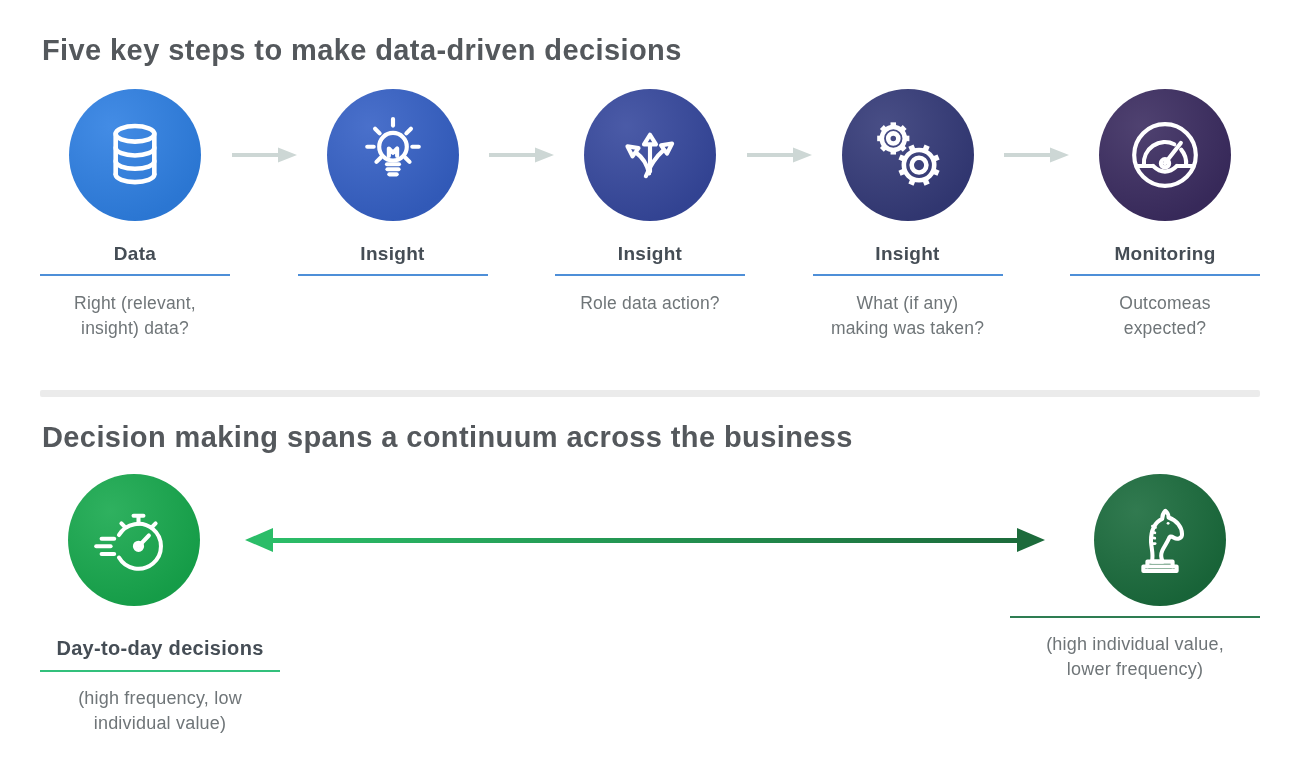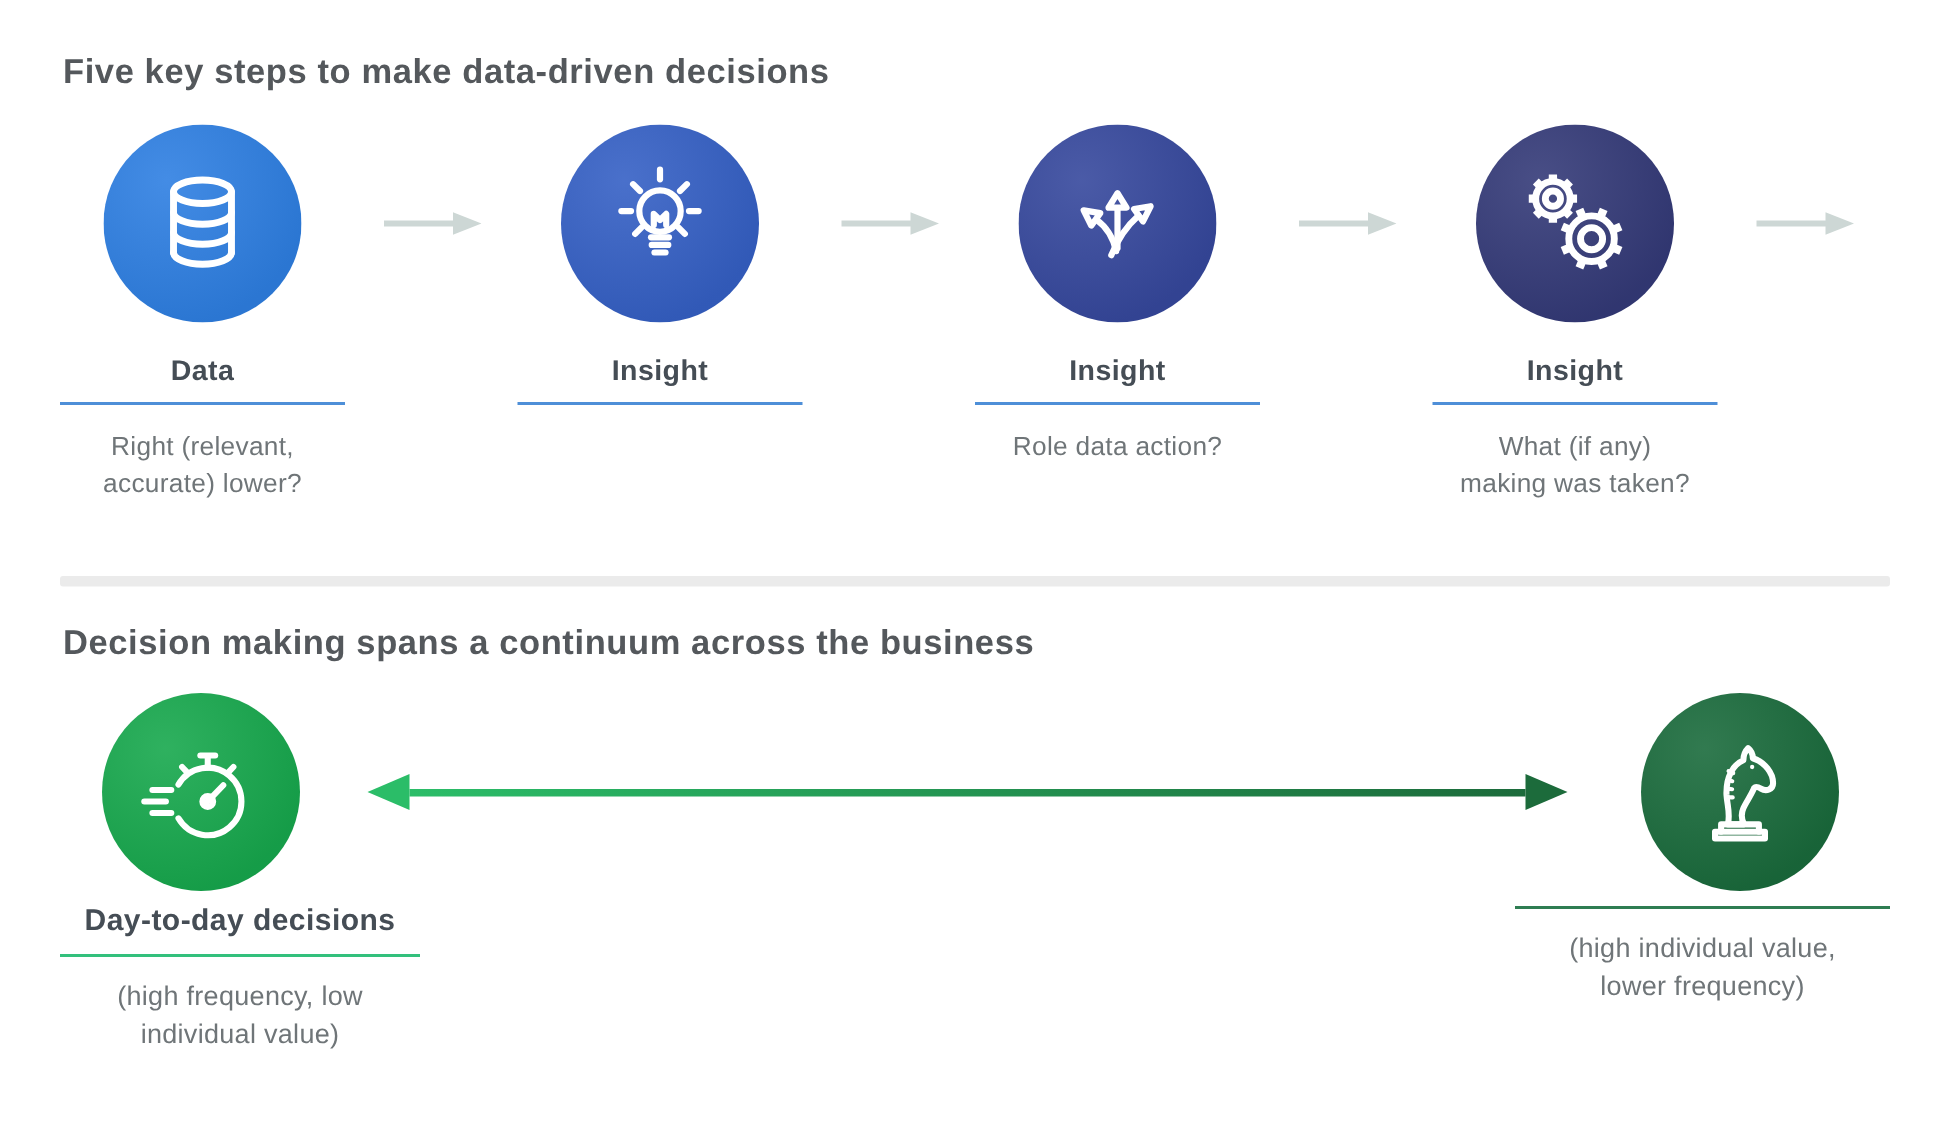--- a/index.html
+++ b/index.html
@@ -6,21 +6,21 @@
   html,body { width:1300px; height:760px; }
   body {
     font-family:"Liberation Sans", sans-serif;
     background:#ffffff;
     overflow:hidden;
   }
   .page { width:1300px; height:760px; padding:0 40px; }
 
   .section-title {
     padding-top:34px;
-    font-size:23px;
+    font-size:29px;
     font-weight:bold;
     letter-spacing:.4px;
     color:var(--c-title,#54585C);
     padding-left:2px;
   }
 
   
   .steps-row { display:flex; margin-top:22px; align-items:flex-start; }
   .step-col { width:190px; flex:none; display:flex; flex-direction:column; align-items:center; text-align:center; }
   .circle {
@@ -37,21 +37,21 @@
   
   .divider { height:7px; margin-top:50px; background:var(--c-divider,#EBEBEB); border-radius:2px; }
 
   
   .title-2 { padding-top:24px; }
   .continuum-row { display:flex; margin-top:20px; align-items:flex-start; }
   .cont-col { flex:none; display:flex; flex-direction:column; text-align:center; }
   .cont-col-left { width:240px; }
   .cont-col-right { width:250px; }
   .cont-circle-wrap { display:flex; }
-  .cont-label { margin-top:9px; font-size:20px; font-weight:bold; letter-spacing:.3px; color:var(--c-label,#454D55); }
+  .cont-label { margin-top:31px; font-size:20px; font-weight:bold; letter-spacing:.3px; color:var(--c-label,#454D55); }
   .cont-underline { width:100%; height:2px; margin-top:10px; }
   .cont-desc { margin-top:14px; font-size:18px; line-height:1.4; color:var(--c-desc,#6F7578); white-space:pre-line; letter-spacing:.2px; }
   .continuum-arrow {
     flex:1; display:flex; align-items:center;
     margin-top:54px; margin-left:-35px; margin-right:-35px; height:24px;
   }
   .arrow-head-left { width:0; height:0; border-top:12px solid transparent; border-bottom:12px solid transparent; border-right:28px solid var(--ac1,#2BBD68); }
   .arrow-head-right { width:0; height:0; border-top:12px solid transparent; border-bottom:12px solid transparent; border-left:28px solid var(--ac2,#1C6B3B); }
   .arrow-line { flex:1; height:5px; background:linear-gradient(90deg, var(--ac1,#2BBD68), var(--ac2,#1C6B3B)); }
 </style>
@@ -71,21 +71,21 @@
           <path d="M29 27 V 71"></path>
             <path d="M71 27 V 71"></path>
           <path d="M29 71 A21 8.5 0 0 0 71 71"></path>
           <path d="M29 42 A21 8.5 0 0 0 71 42"></path>
           <path d="M29 56.5 A21 8.5 0 0 0 71 56.5"></path>
         </svg>
       </div>
       <div class="step-label">Data</div>
       <div class="step-underline"></div>
       <div class="step-desc">Right (relevant,
-accurate) lower?</div>
+insight) data?</div>
     </div>
 
     <div class="connector">
       <svg width="66" height="16" viewBox="0 0 66 16">
         <line x1="1" y1="8" x2="49" y2="8" stroke="#CDD7D5" stroke-width="4"></line>
         <polygon points="47,0.5 66,8 47,15.5" fill="#CDD7D5"></polygon>
       </svg>
     </div>
 
     <div class="step-col">
@@ -174,20 +174,38 @@
 making was taken?</div>
     </div>
 
     <div class="connector">
       <svg width="66" height="16" viewBox="0 0 66 16">
         <line x1="1" y1="8" x2="49" y2="8" stroke="#CDD7D5" stroke-width="4"></line>
         <polygon points="47,0.5 66,8 47,15.5" fill="#CDD7D5"></polygon>
       </svg>
     </div>
 
+    <div class="step-col">
+      <div class="circle" style="background-color: rgb(59, 44, 96);">
+        <svg class="icon-svg" width="92" height="92" viewBox="0 0 100 100" stroke-width="4.5">
+          <circle cx="50" cy="50" r="33.5"></circle>
+          <path d="M19 62 H 37"></path>
+            <path d="M63 62 H 81"></path>
+          <path d="M37 62 Q 50 74 63 62"></path>
+          <path d="M27.1 61 A23 23 0 0 1 60.1 38.3"></path>
+          <path d="M67.6 44.2 A23 23 0 0 1 72.9 61"></path>
+          <path d="M50 59 L67.2 36.9"></path>
+          <circle cx="50" cy="59" r="4.5"></circle>
+        </svg>
+      </div>
+      <div class="step-label">Monitoring</div>
+      <div class="step-underline"></div>
+      <div class="step-desc">Outcomeas
+expected?</div>
+    </div>
 
   </div>
 
   <div class="divider"></div>
 
   <div class="section-title title-2">Decision making spans a continuum across the business</div>
 
   <div class="continuum-row" style="--ac1: #2BBD68; --ac2: #1C6B3B;">
 
     <div class="cont-col cont-col-left">

